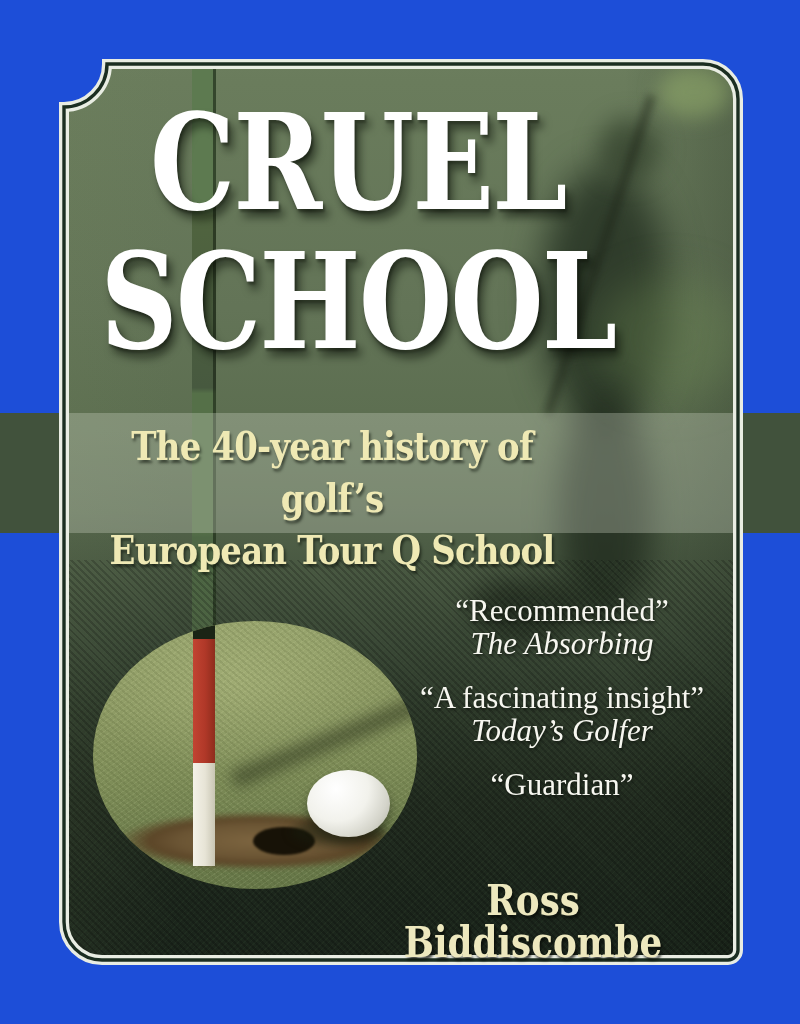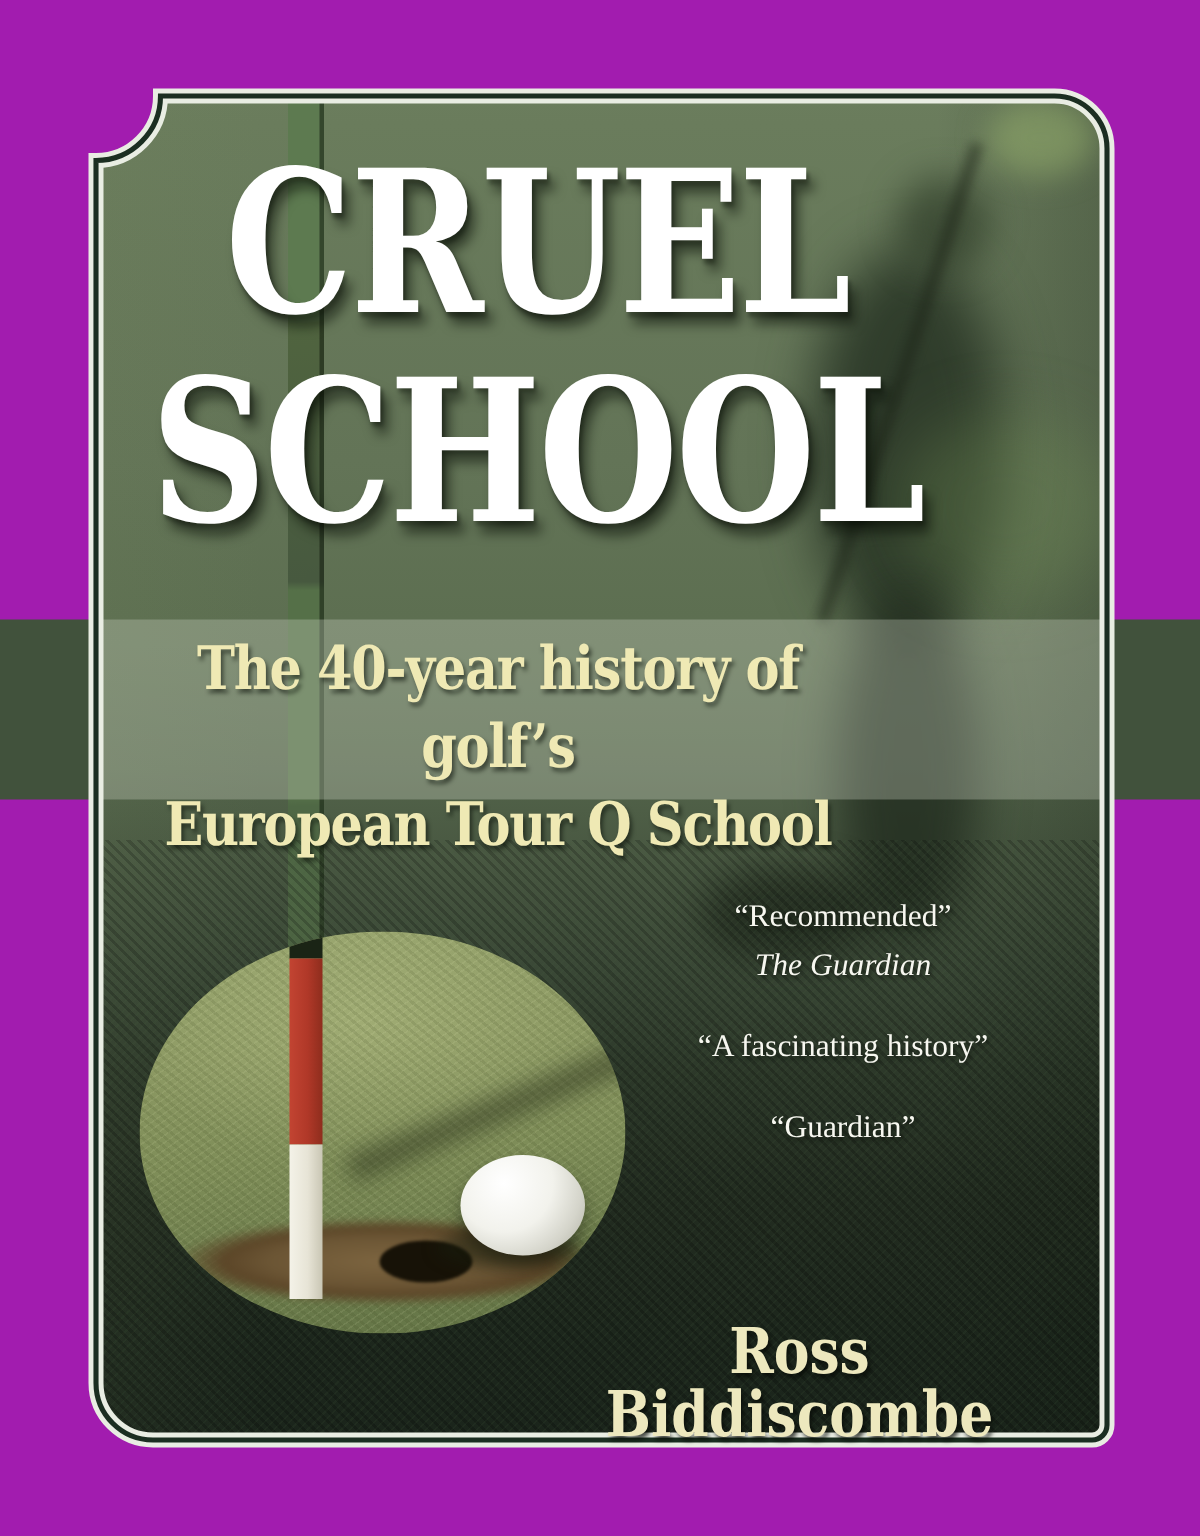--- a/index.html
+++ b/index.html
@@ -1,18 +1,18 @@
 <!DOCTYPE html>
 <html><head>
 <meta charset="utf-8">
 <style>
   html,body{margin:0;padding:0;}
   body{width:800px;height:1024px;background:#1B2E21;overflow:hidden;
        font-family:"DejaVu Serif",serif;}
-  .cover{position:relative;width:800px;height:1024px;background:#a21caf;}
+  .cover{position:relative;width:800px;height:1024px;background:#1d4ed8;}
 
   
   .band-outer{position:absolute;left:0;top:413px;width:800px;height:120px;
               background:#41523C;}
 
   
   .panel{position:absolute;inset:0;
     clip-path:path('M 107 64 L 703 64 A 35 35 0 0 1 738 99 L 738 950 A 10 10 0 0 1 728 960 L 102 960 A 38 38 0 0 1 64 922 L 64 107 A 43 43 0 0 0 107 64 Z');}
   .photo-base{position:absolute;inset:0;
     background:linear-gradient(180deg,#6F8161 0%,#6A7C5C 8%,#637457 30%,#5C6E50 42%,
@@ -95,21 +95,21 @@
     font-size:132px;line-height:1;color:#FFFFFF;letter-spacing:-2px;
     transform:scaleX(.81);transform-origin:center;
     text-shadow:6px 8px 9px rgba(8,12,6,.55),2px 3px 3px rgba(8,12,6,.4);}
   .title-1{top:97px;}
   .title-2{top:236px;}
   .subtitle{position:absolute;left:32px;top:420px;width:600px;text-align:center;
     font-size:40px;line-height:52px;color:#EFE9B4;letter-spacing:-1px;
     transform:scaleX(.85);transform-origin:center;
     text-shadow:2px 3px 3px rgba(10,14,8,.55);}
   .quotes{position:absolute;left:362px;top:594px;width:400px;text-align:center;
-    font-family:"Liberation Serif",serif;color:#F7F7F0;font-size:21px;line-height:33px;
+    font-family:"Liberation Serif",serif;color:#F7F7F0;font-size:31px;line-height:33px;
     text-shadow:1px 2px 3px rgba(8,12,6,.6);}
   .quote{margin-bottom:21px;}
   .q-src{font-style:italic;}
   .author{position:absolute;left:333px;top:880px;width:400px;text-align:center;
     font-size:42px;line-height:1;color:#EDE8BE;
     transform:scaleX(.85);transform-origin:center;
     text-shadow:2px 3px 3px rgba(5,8,4,.7);}
 </style>
 </head>
 <body>
@@ -157,24 +157,25 @@
   <div class="slab title-line title-2">SCHOOL</div>
 
   <div class="slab subtitle">
     <div>The 40-year history of golf’s</div>
     <div>European Tour Q School</div>
   </div>
 
   <div class="quotes">
     <div class="quote">
       <div class="q-text">“Recommended”</div>
-      <div class="q-src">The Guardian</div>
+      <div class="q-src">The Absorbing</div>
     </div>
     <div class="quote">
-      <div class="q-text">“A fascinating history”</div>
+      <div class="q-text">“A fascinating insight”</div>
+      <div class="q-src">Today’s Golfer</div>
     </div>
     <div class="quote">
       <div class="q-text">“Guardian”</div>
     </div>
   </div>
 
   <div class="slab author">Ross Biddiscombe</div>
 
 </div>
 

